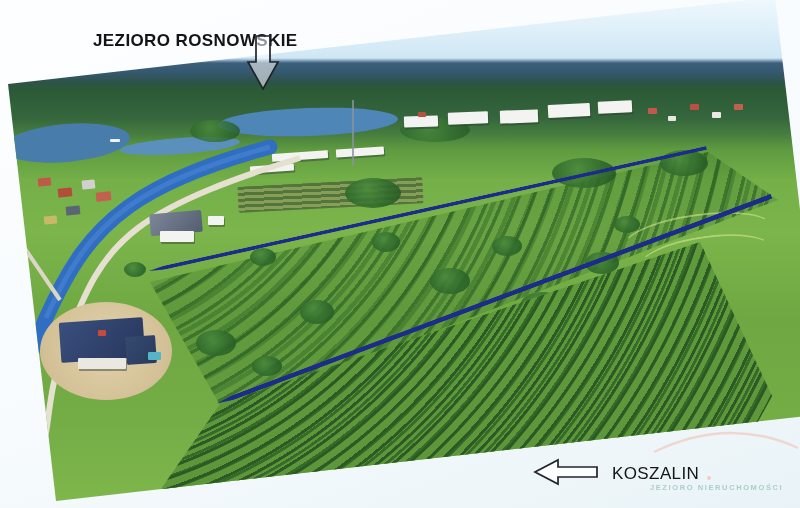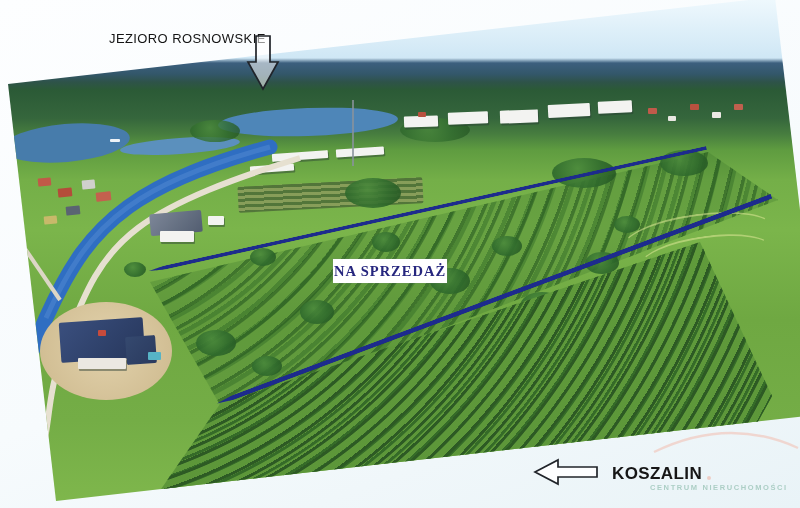--- a/index.html
+++ b/index.html
@@ -55,26 +55,26 @@
   .boundary{
     position:absolute;height:4px;background:#1d2b8d;
     transform-origin:left center;
     clip-path:polygon(0 50%,3% 0,100% 0,100% 100%,3% 100%);
     box-shadow:0 1px 1px rgba(10,20,70,.35);
   }
   .b-upper{left:149px;top:269px;width:571px;transform:rotate(-12.45deg);}
   .b-lower{left:217px;top:401px;width:592px;height:5px;transform:rotate(-20.5deg);}
   
   .lake-label{
-    position:absolute;left:109px;top:31px;color:#141414;
-    font-size:13px;font-weight:400;letter-spacing:.4px;white-space:nowrap;
+    position:absolute;left:93px;top:31px;color:#141414;
+    font-size:17px;font-weight:700;letter-spacing:.4px;white-space:nowrap;
   }
   .city-label{
     position:absolute;left:612px;top:464px;color:#161616;
-    font-size:17px;font-weight:700;letter-spacing:.4px;white-space:nowrap;
+    font-size:17px;font-weight:400;letter-spacing:.4px;white-space:nowrap;
   }
   .forsale{
     position:absolute;left:333px;top:259px;width:114px;height:24px;
     background:#ffffff;display:flex;align-items:center;justify-content:center;
     font-family:"Liberation Serif",serif;font-weight:700;font-size:14.5px;
     letter-spacing:1px;color:#26267e;white-space:nowrap;
     box-shadow:0 0 0 .5px rgba(120,130,140,.25);
   }
   .arrow-svg{position:absolute;}
   
@@ -175,27 +175,26 @@
     <div class="boundary b-upper"></div>
     <div class="boundary b-lower"></div>
   </div>
 
   <div class="lake-label">JEZIORO ROSNOWSKIE</div>
 
   <svg class="arrow-svg" style="left:246px;top:35px;width:34px;height:56px;" viewBox="0 0 34 56">
     <path d="M10 1 H24 V27 H32 L17 54 L2 27 H10 Z" fill="rgba(255,255,255,0.55)" stroke="#20242a" stroke-width="1.7" stroke-linejoin="miter"></path>
   </svg>
 
-  <div class="forsale">NA SPRZEDAŻ</div>
 
   <svg class="arrow-svg" style="left:533px;top:458px;width:66px;height:28px;" viewBox="0 0 66 28">
     <path d="M2 14 L25 2 V9 H64 V19 H25 V26 Z" fill="#fdfeff" stroke="#20242a" stroke-width="1.7" stroke-linejoin="miter"></path>
   </svg>
 
   <div class="city-label">KOSZALIN</div>
 
   <svg class="arrow-svg" style="left:650px;top:408px;width:150px;height:48px;" viewBox="0 0 150 48">
     <path d="M4 44 Q78 8 148 40" fill="none" stroke="#f0cec6" stroke-width="2.4" opacity=".8"></path>
   </svg>
   <div class="wm-dot"></div>
-  <div class="wm-tagline">CENTRUM NIERUCHOMOŚCI</div>
+  <div class="wm-tagline">JEZIORO NIERUCHOMOŚCI</div>
 
 </div>
 
 </body></html>

